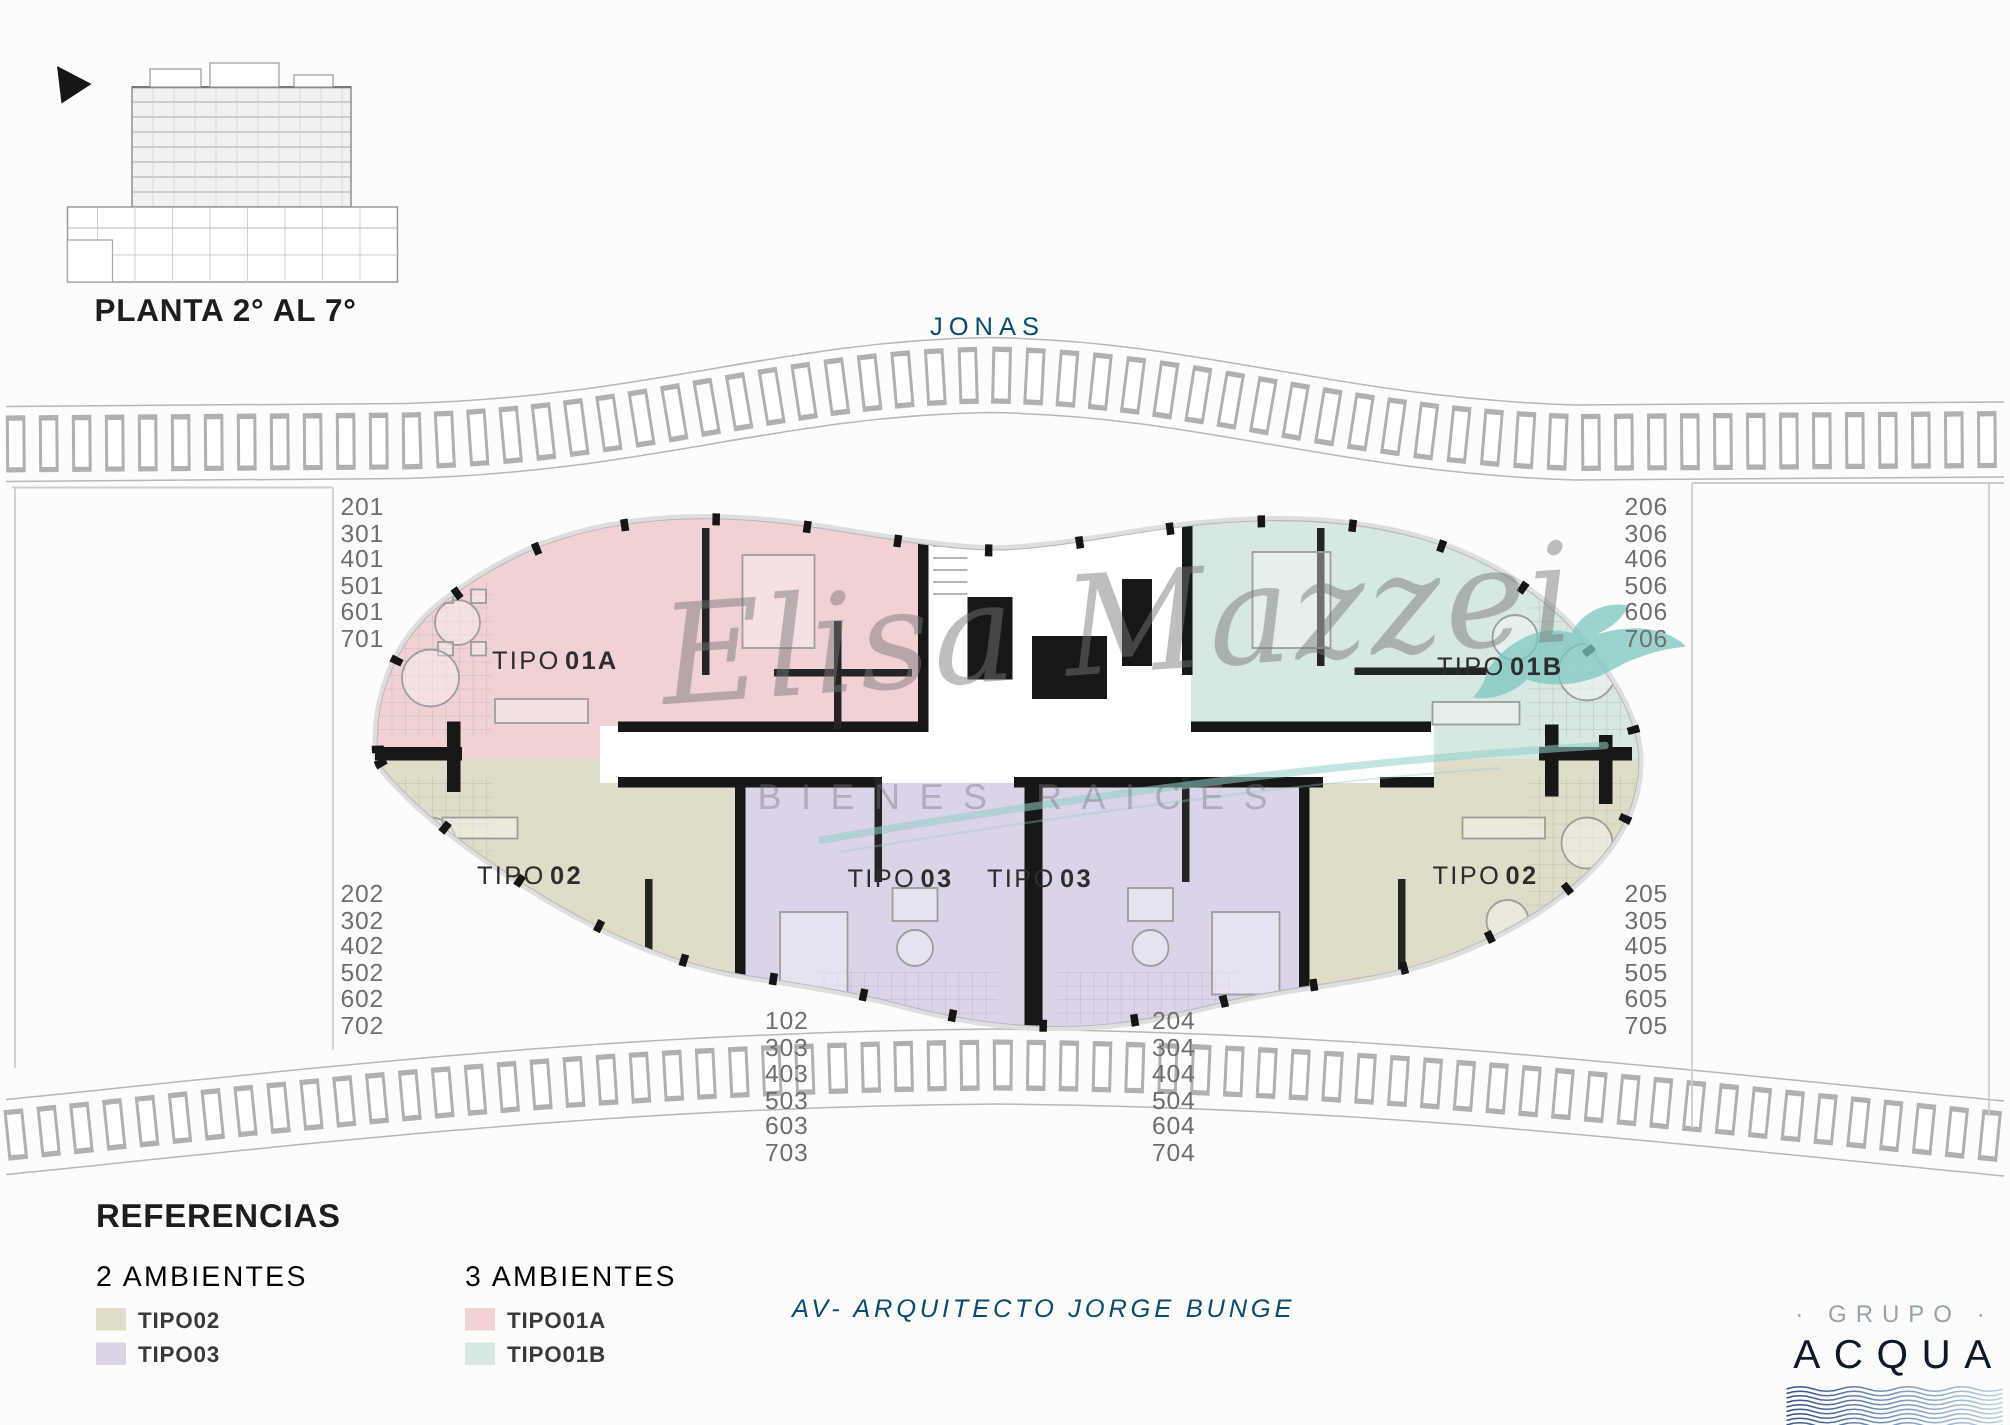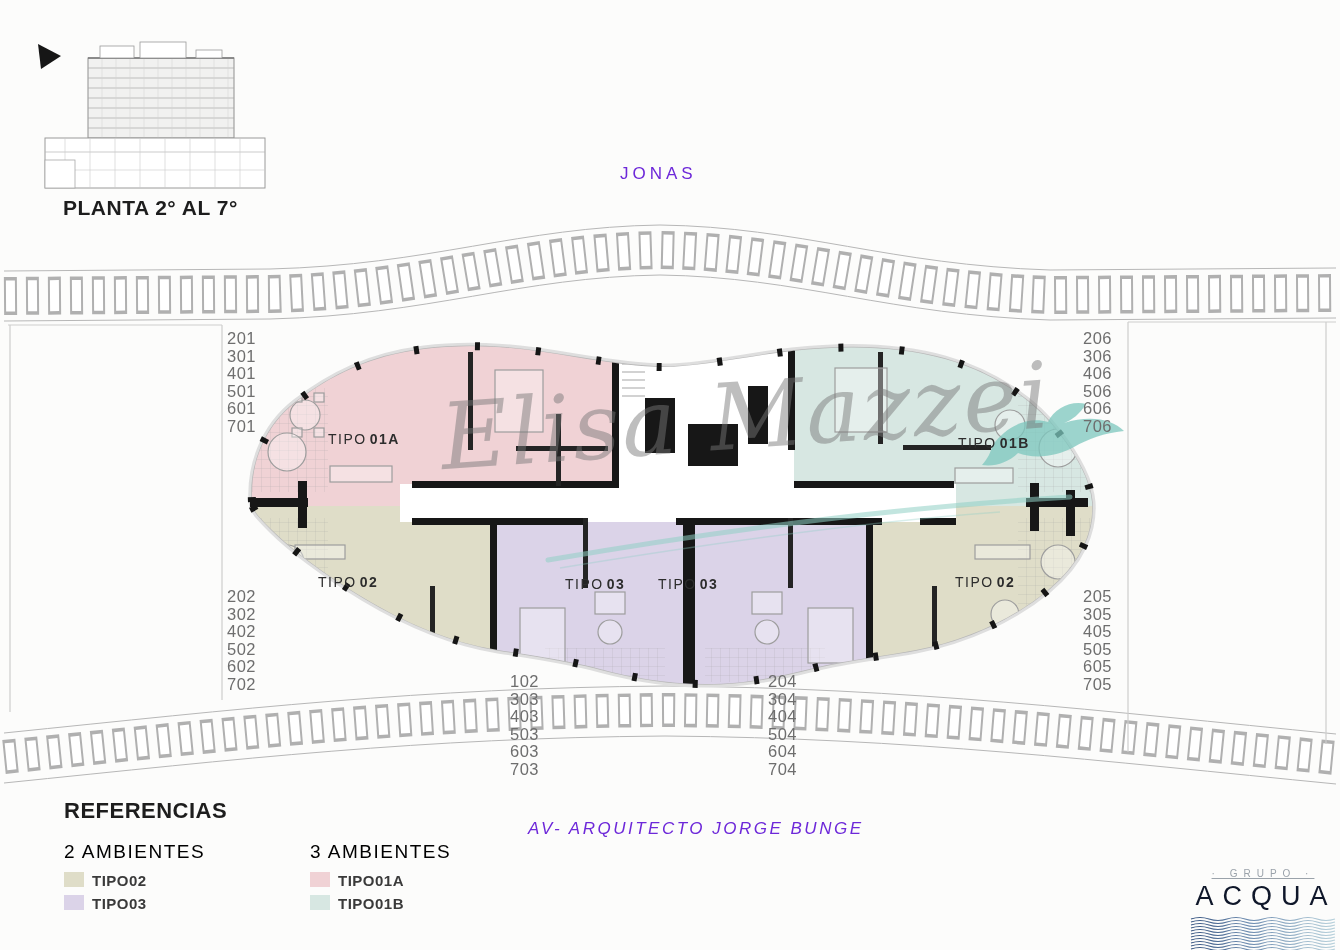--- a/index.html
+++ b/index.html
@@ -2,44 +2,44 @@
 <html><head>
 <meta charset="utf-8">
 <style>
   html,body{margin:0;padding:0;}
   body{width:1340px;height:950px;background:#fcfcfb;font-family:"Liberation Sans",sans-serif;overflow:hidden;}
   .page{position:relative;width:1340px;height:950px;}
   svg.decor{position:absolute;left:0;top:0;z-index:1;}
   .abs{position:absolute;white-space:nowrap;}
   
   .plan-title{left:63px;top:196px;font-size:21px;font-weight:700;letter-spacing:.5px;color:#1d1d1d;z-index:5;}
-  .street{color:#6d28d9;font-size:17px;letter-spacing:4px;z-index:5;}
+  .street{color:#0c4a6e;font-size:17px;letter-spacing:4px;z-index:5;margin-top:44px;}
   .street-top{left:620px;top:164px;}
   .street-bottom{left:528px;top:819px;letter-spacing:2.5px;font-style:italic;}
   
   .wm-script{left:440px;top:360px;width:700px;font-family:"DejaVu Serif",serif;font-style:italic;font-size:92px;color:rgba(120,120,120,.48);transform:rotate(-4deg);z-index:3;letter-spacing:2px;}
   .wm-sub{left:505px;top:518px;font-size:24px;letter-spacing:13px;color:rgba(120,120,120,.42);z-index:3;}
   
   .numcol{position:absolute;z-index:4;}
   .num{font-size:16.5px;line-height:17.6px;color:#6e6e6e;letter-spacing:.5px;text-align:center;}
   .col-lt{left:227px;top:330px;} .col-lb{left:227px;top:588px;}
   .col-rt{left:1083px;top:330px;} .col-rb{left:1083px;top:588px;}
   .col-bl{left:510px;top:673px;} .col-br{left:768px;top:673px;}
   
-  .tipo{position:absolute;z-index:4;font-size:14px;letter-spacing:1.5px;color:#2d2d2d;text-align:center;}
+  .tipo{position:absolute;z-index:4;font-size:17px;letter-spacing:1.5px;color:#2d2d2d;text-align:center;}
   .tw{font-weight:400;} .tc{font-weight:700;margin-left:3px;}
   
   .ref-title{left:64px;top:798px;font-size:22px;font-weight:800;letter-spacing:.5px;color:#1d1d1d;z-index:5;}
   .grp-head{font-size:19px;color:#000000;letter-spacing:1.5px;z-index:5;}
   .legend-item{position:absolute;z-index:5;display:flex;align-items:flex-start;}
   .swatch{width:20px;height:15px;margin-right:8px;display:inline-block;}
   .sw-label{font-size:15px;font-weight:700;color:#3a3a3a;letter-spacing:.5px;}
   
   .logo{position:absolute;left:1185px;top:868px;width:156px;text-align:center;z-index:5;}
-  .logo-top{font-size:10px;letter-spacing:6px;color:#9aa2aa;text-decoration:underline;}
+  .logo-top{font-size:16px;letter-spacing:6px;color:#9aa2aa;}
   .logo-name{font-size:27px;letter-spacing:9px;color:#0f172a;margin-top:2px;margin-left:6px;}
   .logo-waves{display:block;margin:4px auto 0 auto;}
 </style>
 </head>
 <body>
 
 <div class="page">
 
 <svg class="decor" width="1340" height="950" viewBox="0 0 1340 950">
   <defs>
@@ -225,20 +225,21 @@
     <path d="M 560,568 C 700,545 860,522 1000,512" stroke="#8fcfc5" stroke-width="1.5" fill="none" opacity="0.35"></path>
   </g>
   <path d="M 992,446 c 14,-20 36,-30 56,-24 c 6,-14 24,-22 38,-18 c -6,10 -14,16 -22,19 c 26,-8 48,-4 60,8 c -20,2 -36,8 -50,16 c -18,10 -40,12 -56,6 c -10,10 -24,14 -36,12 c 6,-7 9,-13 10,-19 z" fill="#7cc7bd" opacity="0.75"></path>
 </svg>
 
   <div class="abs plan-title">PLANTA 2° AL 7°</div>
   <div class="abs street street-top">JONAS</div>
   <div class="abs street street-bottom">AV- ARQUITECTO JORGE BUNGE</div>
 
   <div class="abs wm-script">Elisa Mazzei</div>
+  <div class="abs wm-sub">BIENES RAICES</div>
 
   <div class="numcol col-lt">
       <div class="num">201</div>
       <div class="num">301</div>
       <div class="num">401</div>
       <div class="num">501</div>
       <div class="num">601</div>
       <div class="num">701</div>
     </div>
   <div class="numcol col-lb">

